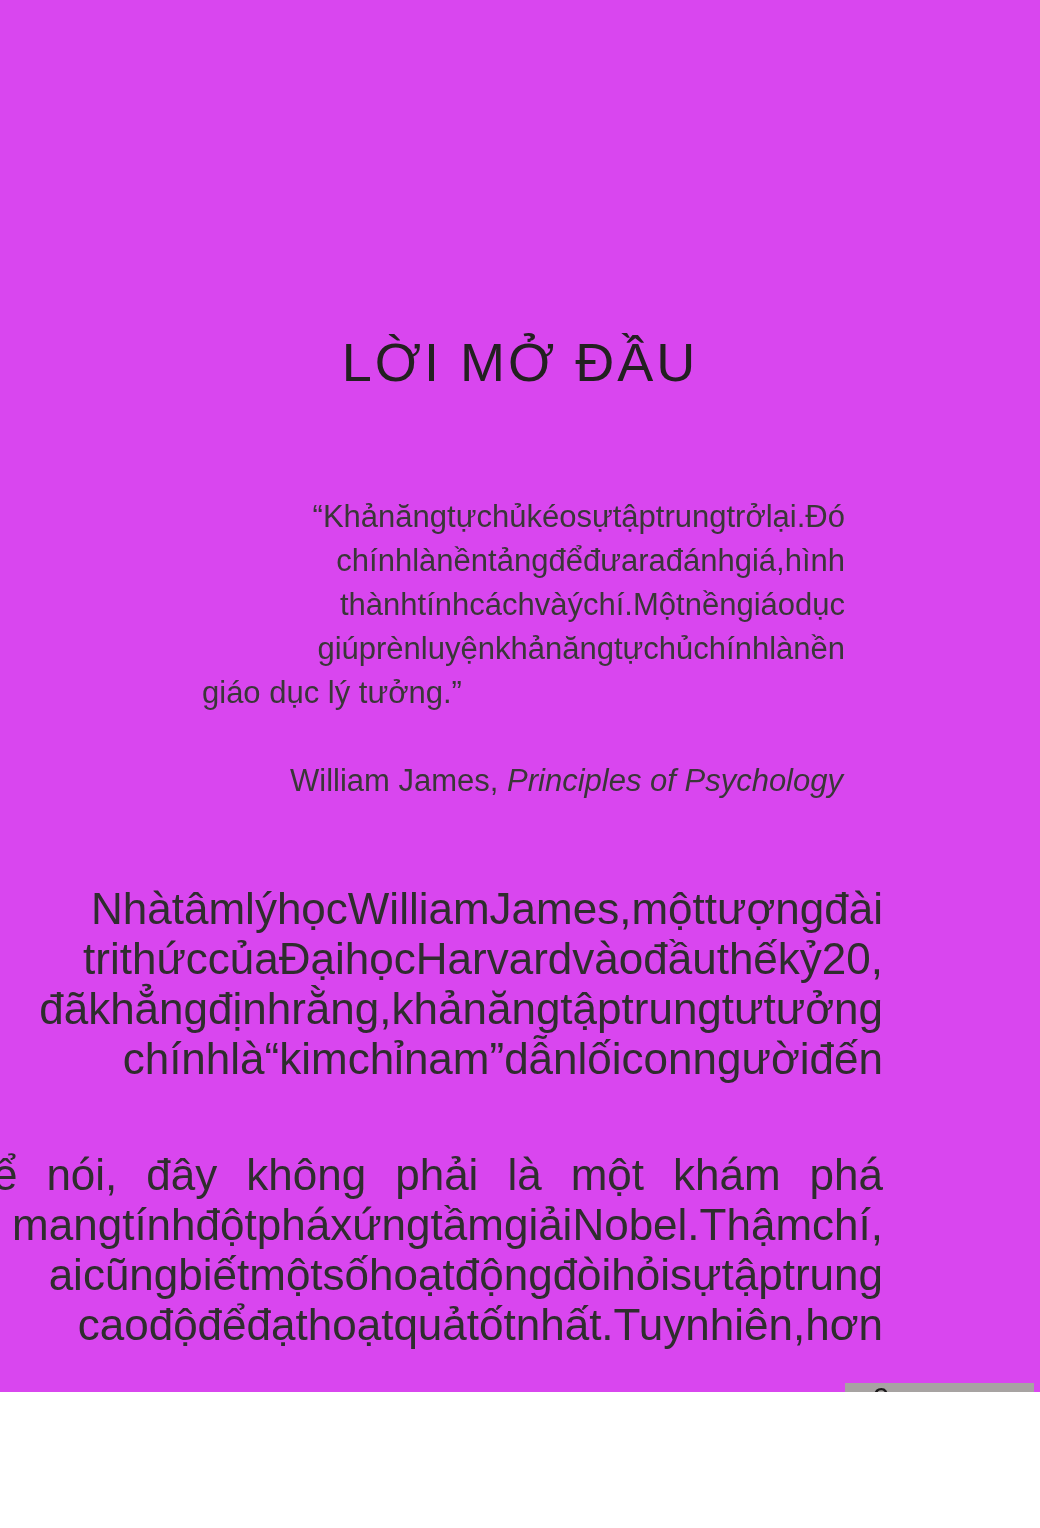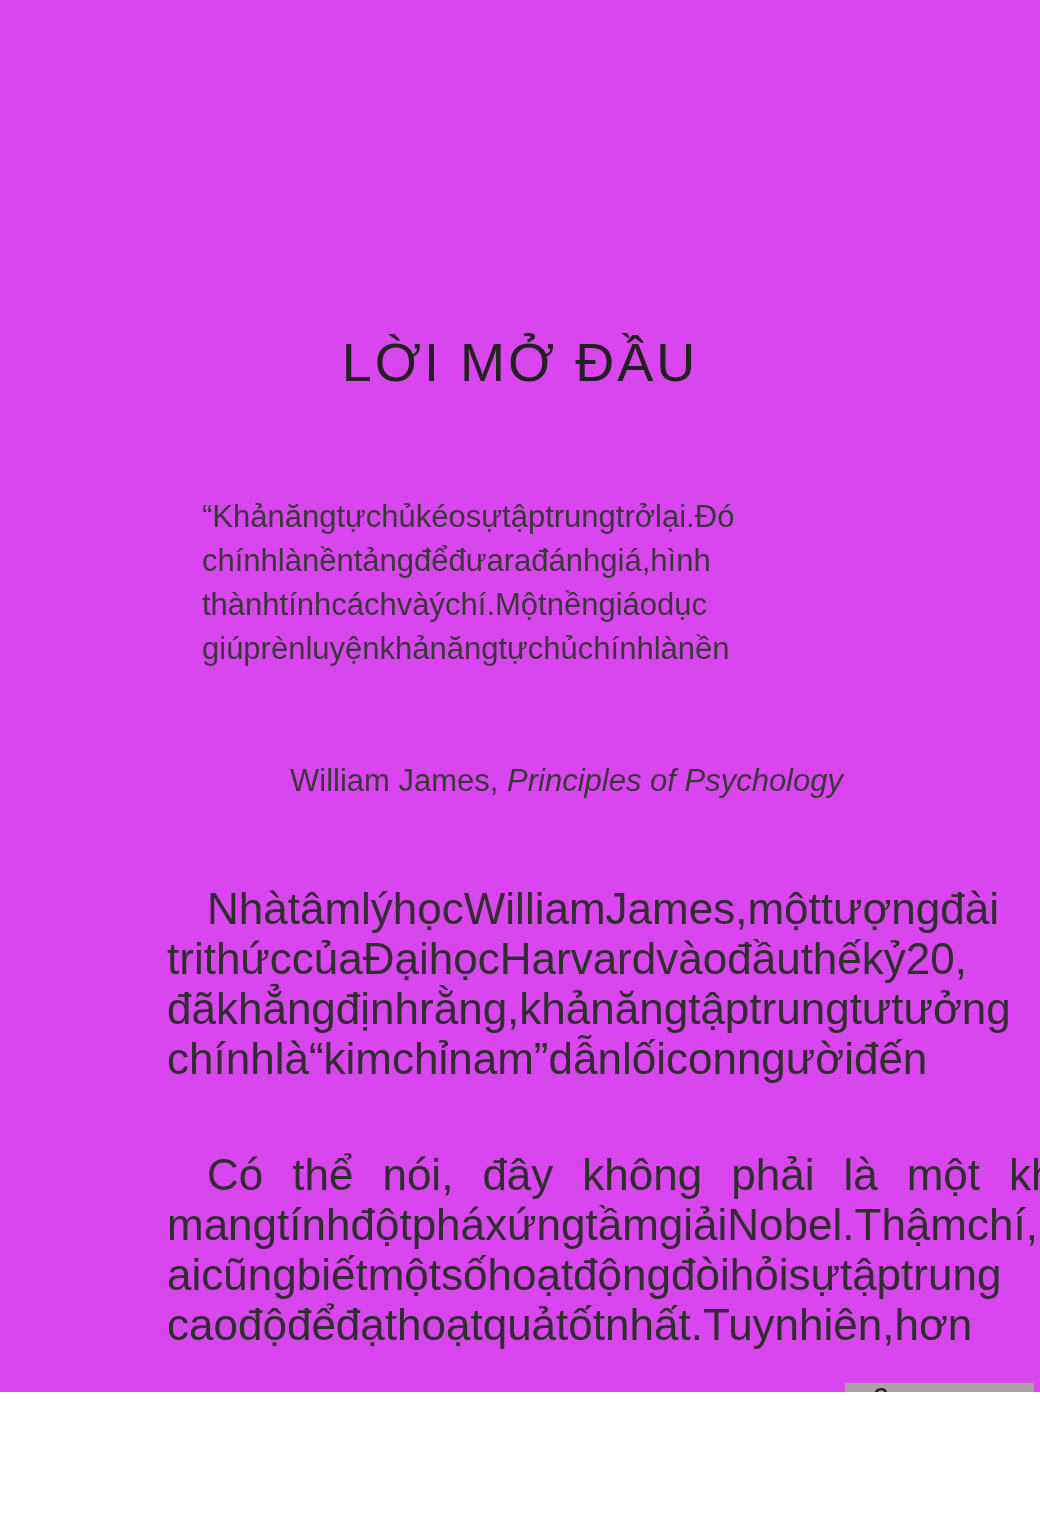--- a/index.html
+++ b/index.html
@@ -43,21 +43,21 @@
     left:167px;width:716px;
     font-size:44px;
     line-height:50px;
     color:#2f2d2e;
   }
   .para1{top:884px;}
   .para2{top:1150px;}
   .tline{white-space:nowrap;}
   .tline.just{
     display:flex;
-    justify-content:flex-start;
+    justify-content:flex-end;
     white-space:nowrap;
   }
   .pagebar{
     position:absolute;
     top:1383px;left:845px;
     width:189px;height:29px;
     background:#a7a3a2;
   }
   .pagenum{
     display:inline-block;
@@ -117,20 +117,21 @@
         <span>rèn</span>
         <span>luyện</span>
         <span>khả</span>
         <span>năng</span>
         <span>tự</span>
         <span>chủ</span>
         <span>chính</span>
         <span>là</span>
         <span>nền</span>
       </div>
+      <div class="tline">giáo dục lý tưởng.”</div>
     </div>
 
   <div class="attribution">
     <div class="attr-line1"><span>William James, </span><i>Principles of Psychology</i></div>
   </div>
 
   <div class="para para1">
       <div class="tline just" style="padding-left: 40px;">
         <span>Nhà</span>
         <span>tâm</span>

